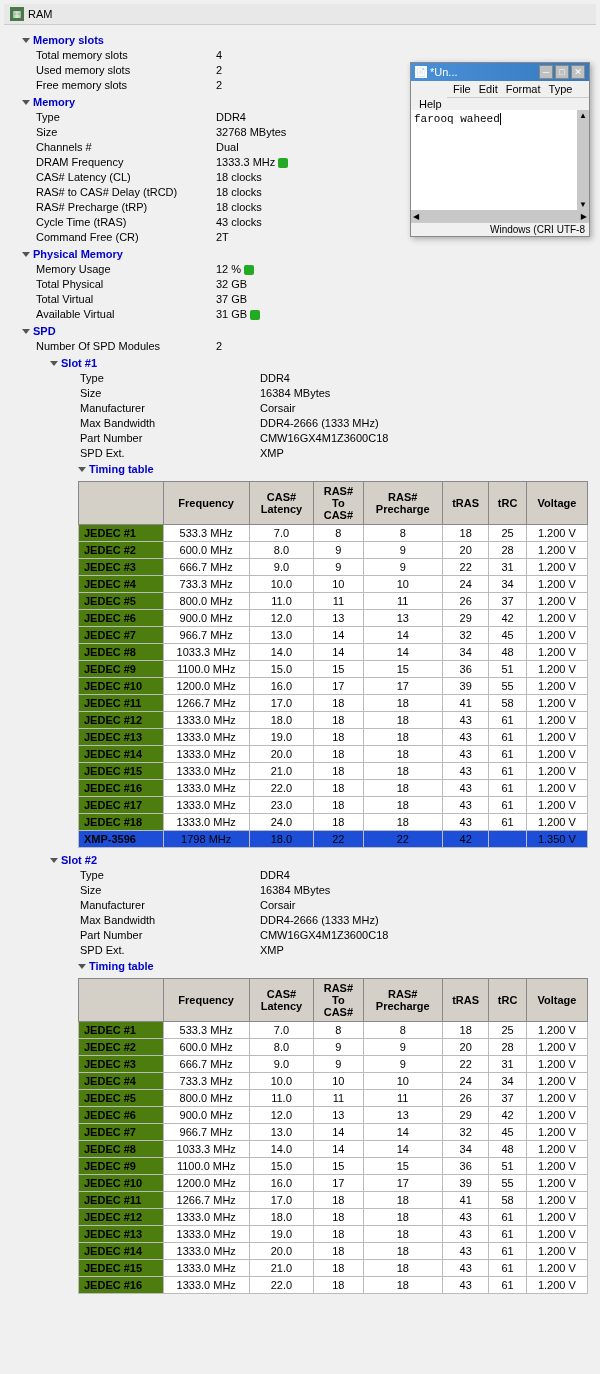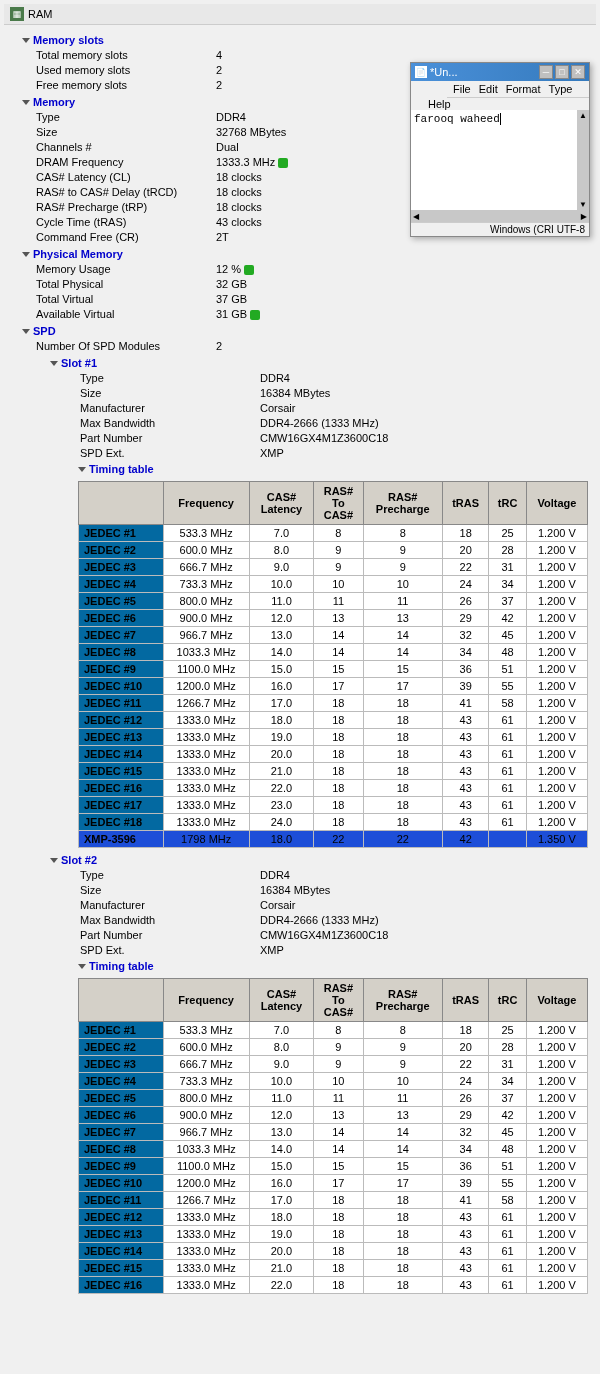--- a/index.html
+++ b/index.html
@@ -92,21 +92,21 @@
       text-align: center;
       font-weight: bold;
     }
     table.timing-table td {
       border: 1px solid #bbb;
       padding: 2px 5px;
       text-align: center;
       background: #fff;
     }
     table.timing-table td.row-label {
-      background: #0369a1;
+      background: #4d7c0f;
       font-weight: bold;
       text-align: left;
       border: 1px solid #bbb;
     }
     table.timing-table tr.xmp-row td {
       background: #1d4ed8;
     }
     
     .notepad-window {
       position: absolute;
@@ -217,21 +217,21 @@
         <div class="notepad-btn">□</div>
         <div class="notepad-btn">✕</div>
       </div>
     </div>
     <div class="notepad-menubar">
       <span class="notepad-menu-item">File</span>
       <span class="notepad-menu-item">Edit</span>
       <span class="notepad-menu-item">Format</span>
       <span class="notepad-menu-item">Type</span>
     </div>
-    <div style="padding: 0 13px;">
+    <div style="padding: 0 4px;">
       <span class="notepad-menu-item">Help</span>
     </div>
     <div class="notepad-content-area">
       <div class="notepad-text-content">
         <span>farooq waheed</span><span class="cursor-blink"></span>
       </div>
       <div style="width:12px; background:#c8c8c8; display:flex; flex-direction:column; justify-content:space-between; align-items:center; padding: 1px 0;">
         <span style="font-size:8px;">▲</span>
         <span style="font-size:8px;">▼</span>
       </div>

